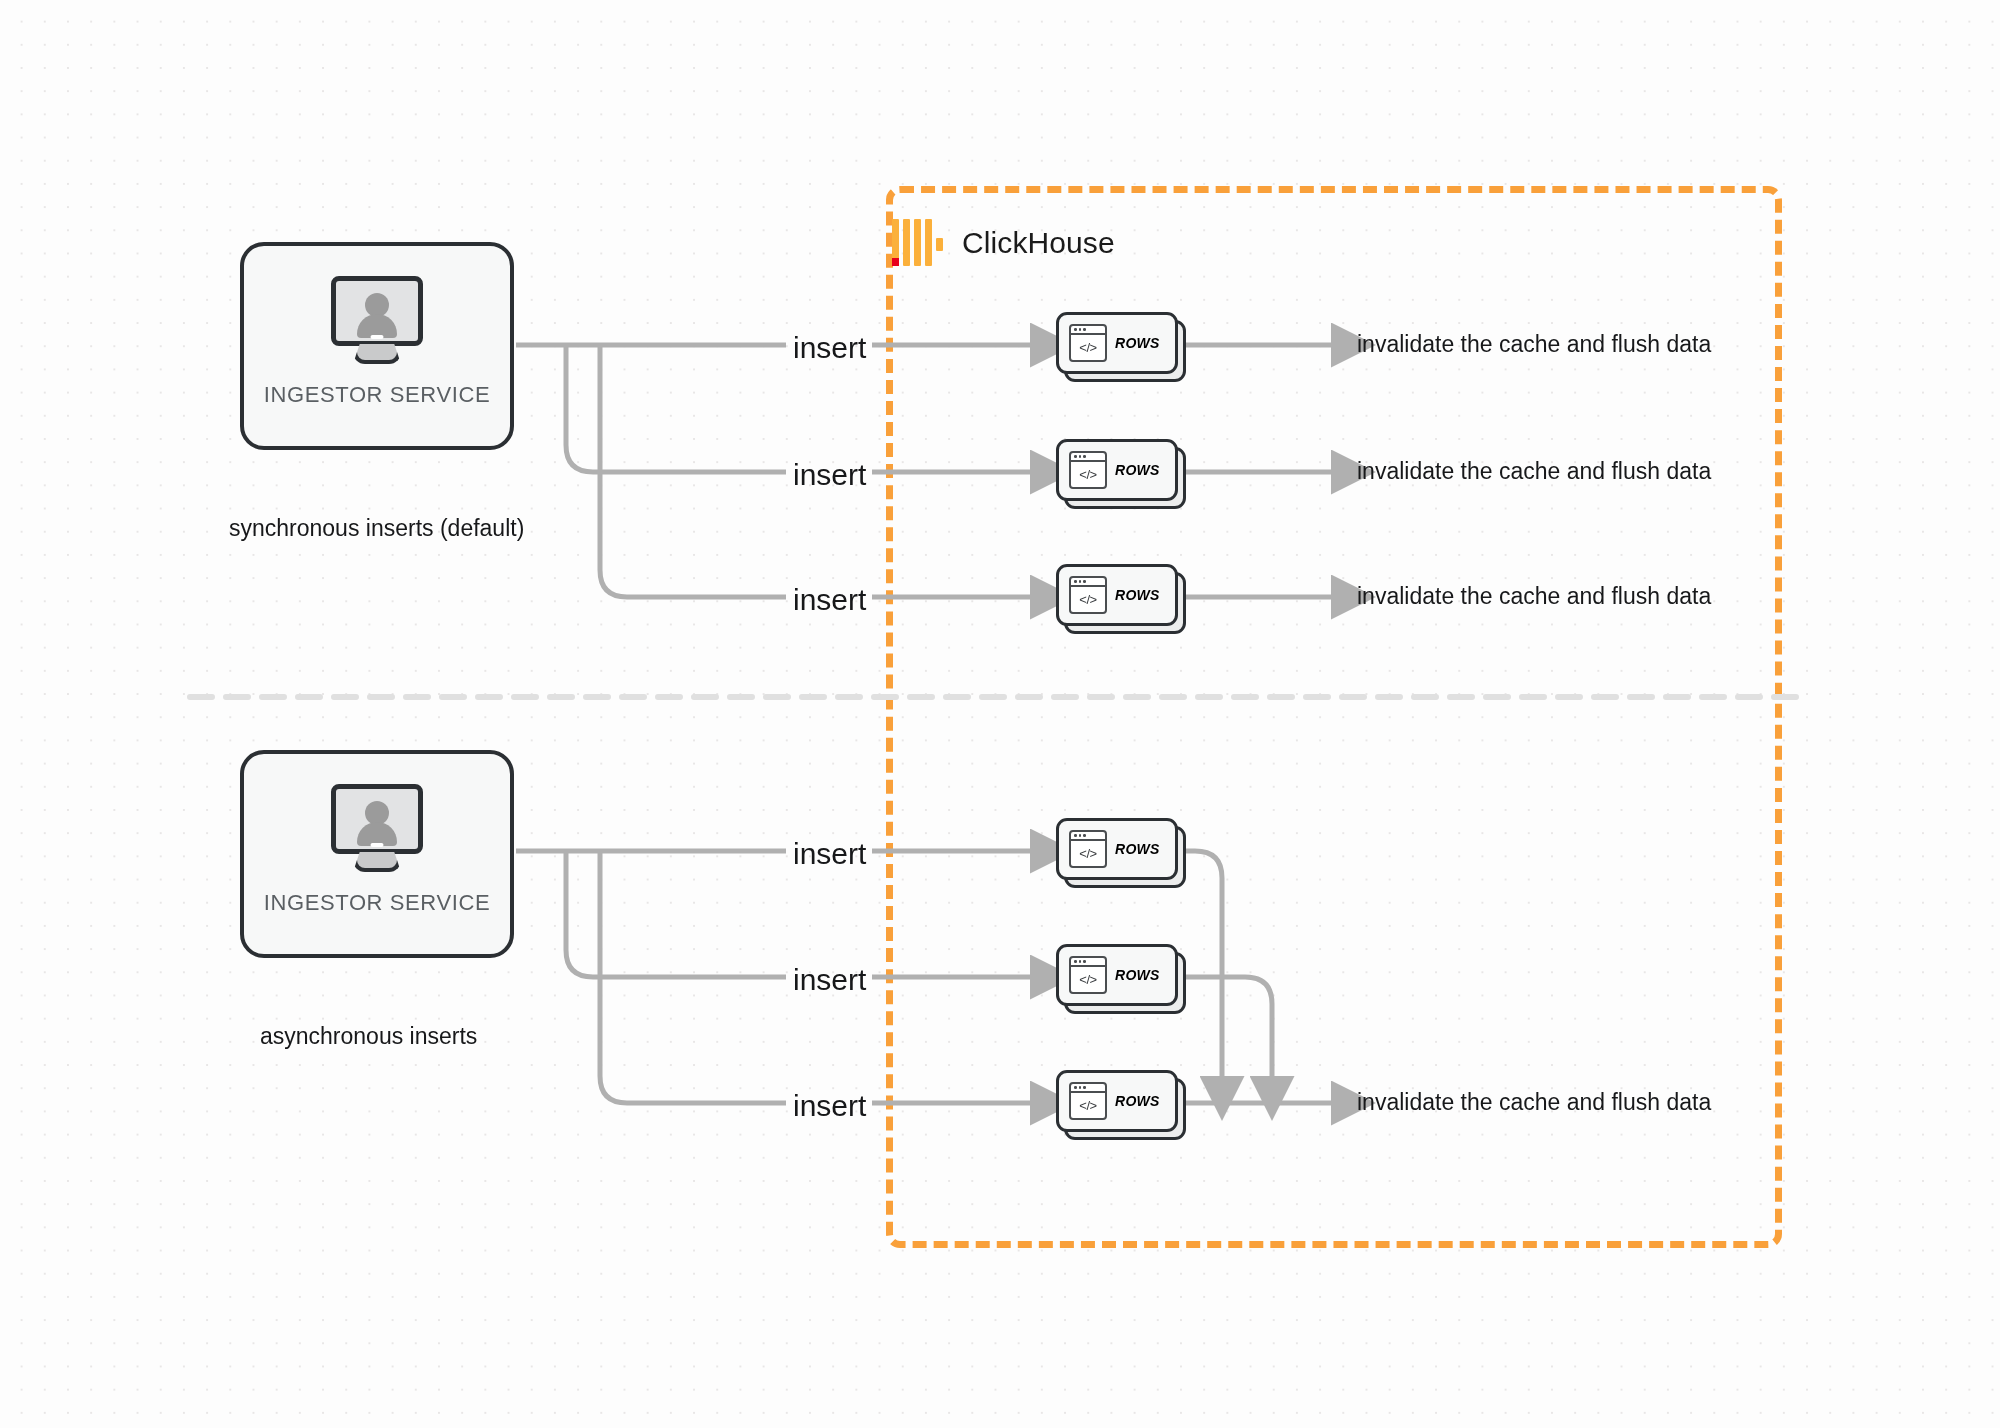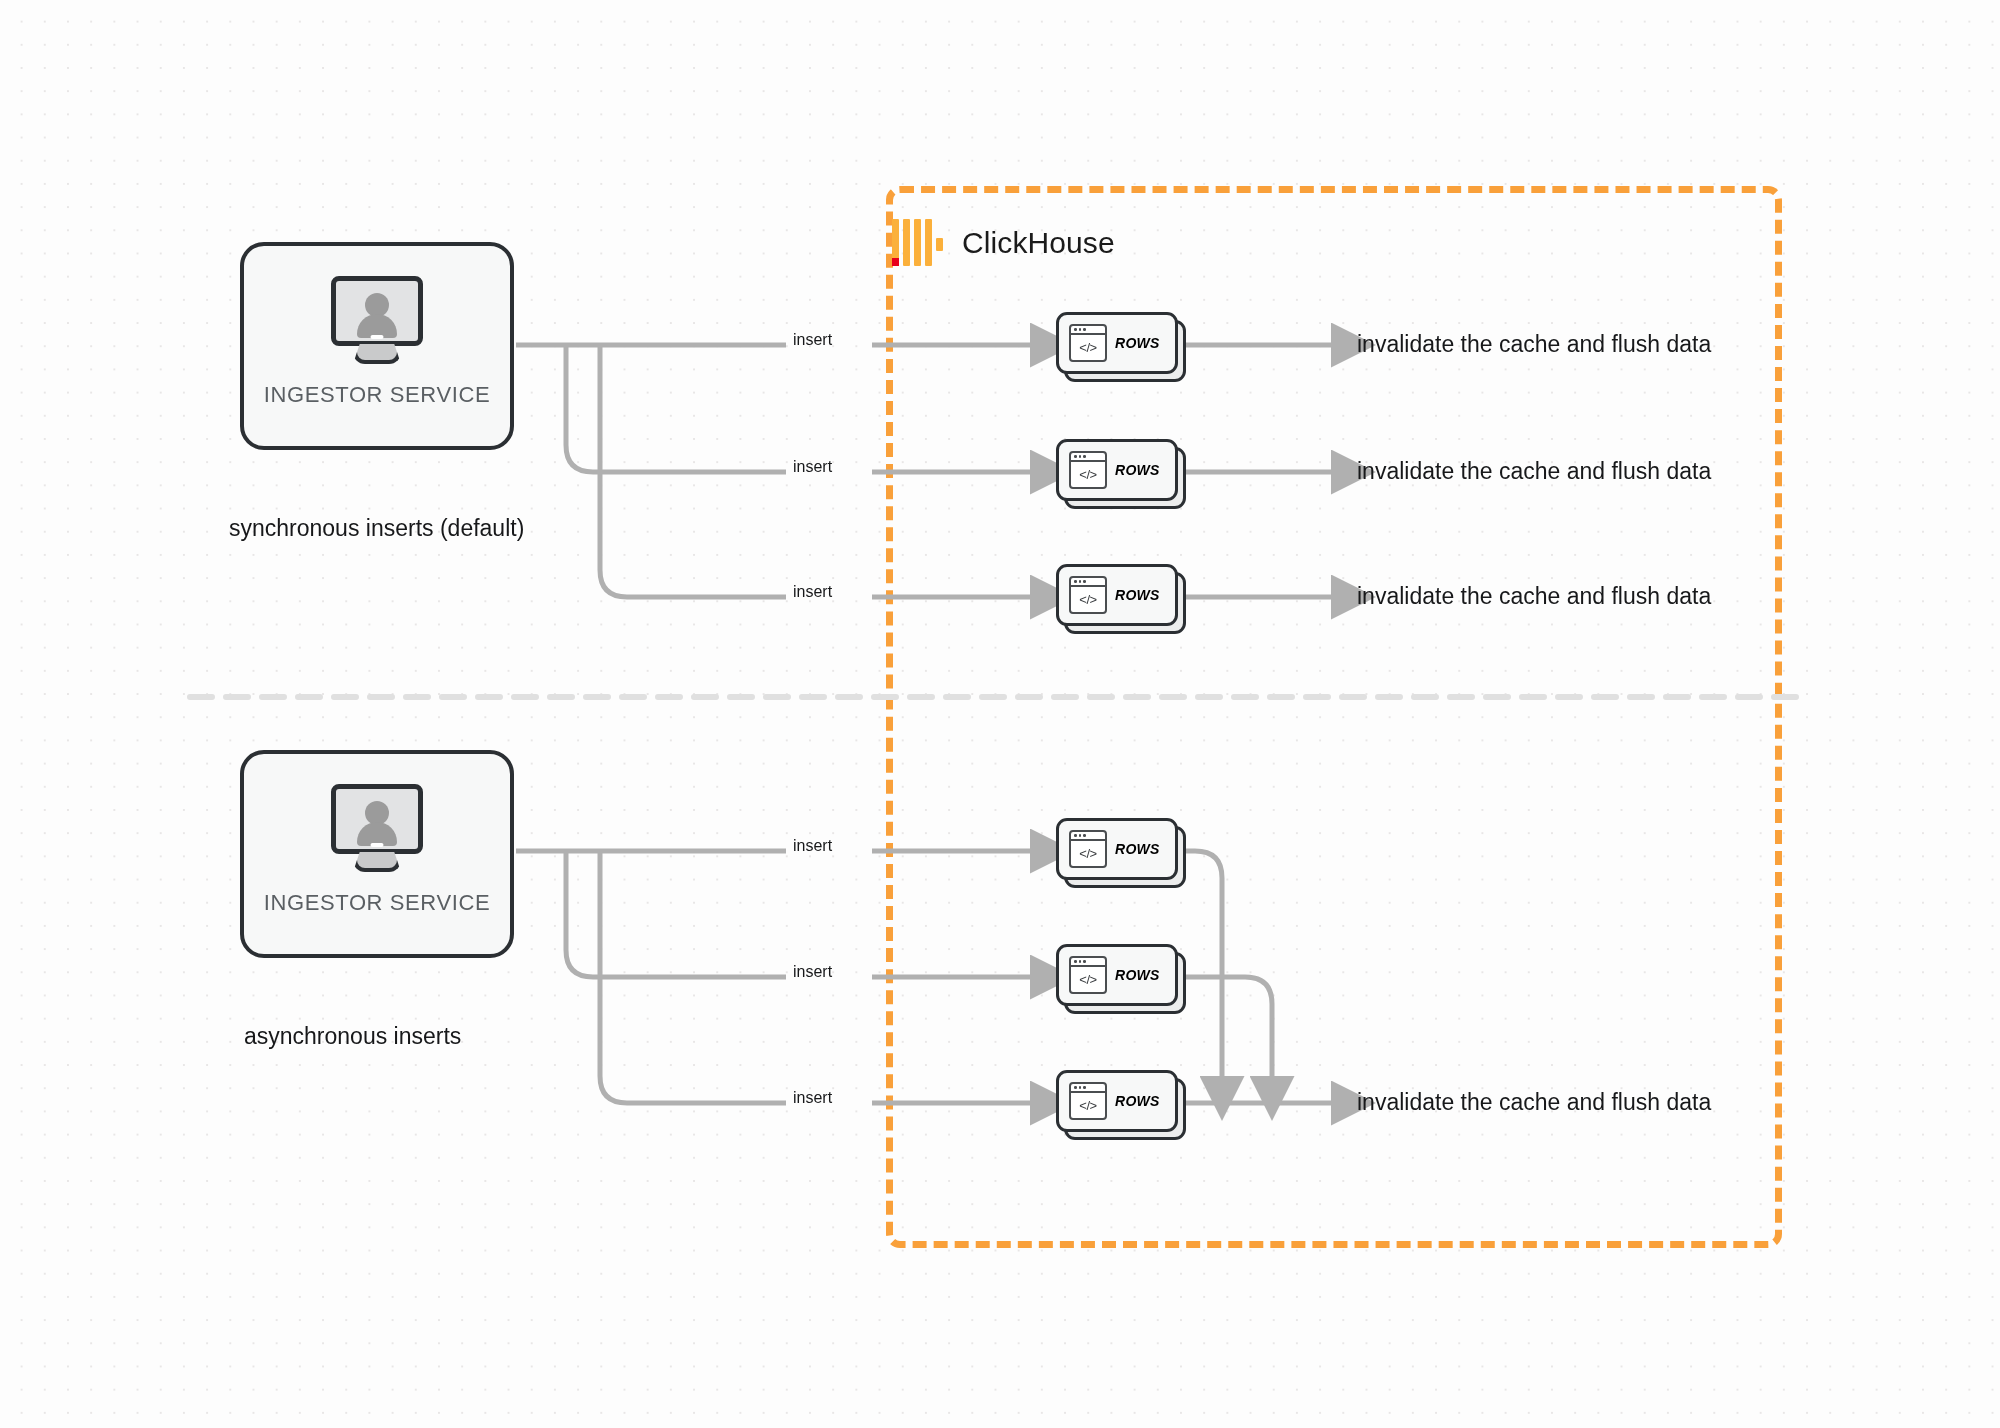--- a/index.html
+++ b/index.html
@@ -165,21 +165,21 @@
 
   
   .section-caption {
     position: absolute;
     font-size: 23px;
     font-weight: normal;
     color: #17181a;
     white-space: nowrap;
   }
   .section-caption.sync  { left: 229px; top: 515px; }
-  .section-caption.async { left: 244px; top: 1023px; }
+  .section-caption.async { left: 260px; top: 1023px; }
 
   
   .rows-node {
     position: absolute;
     width: 130px;
     height: 68px;
   }
   .rows-node .back {
     position: absolute;
     left: 8px; top: 8px;
@@ -243,21 +243,21 @@
     font-size: 14px;
     font-style: italic;
     font-weight: bold;
     color: #000000;
     letter-spacing: 0.3px;
   }
 
   
   .edge-label {
     position: absolute;
-    font-size: 16px;
+    font-size: 30px;
     color: #17181a;
     white-space: nowrap;
   }
   .flush-label {
     position: absolute;
     font-size: 23px;
     color: #17181a;
     white-space: nowrap;
   }
 

